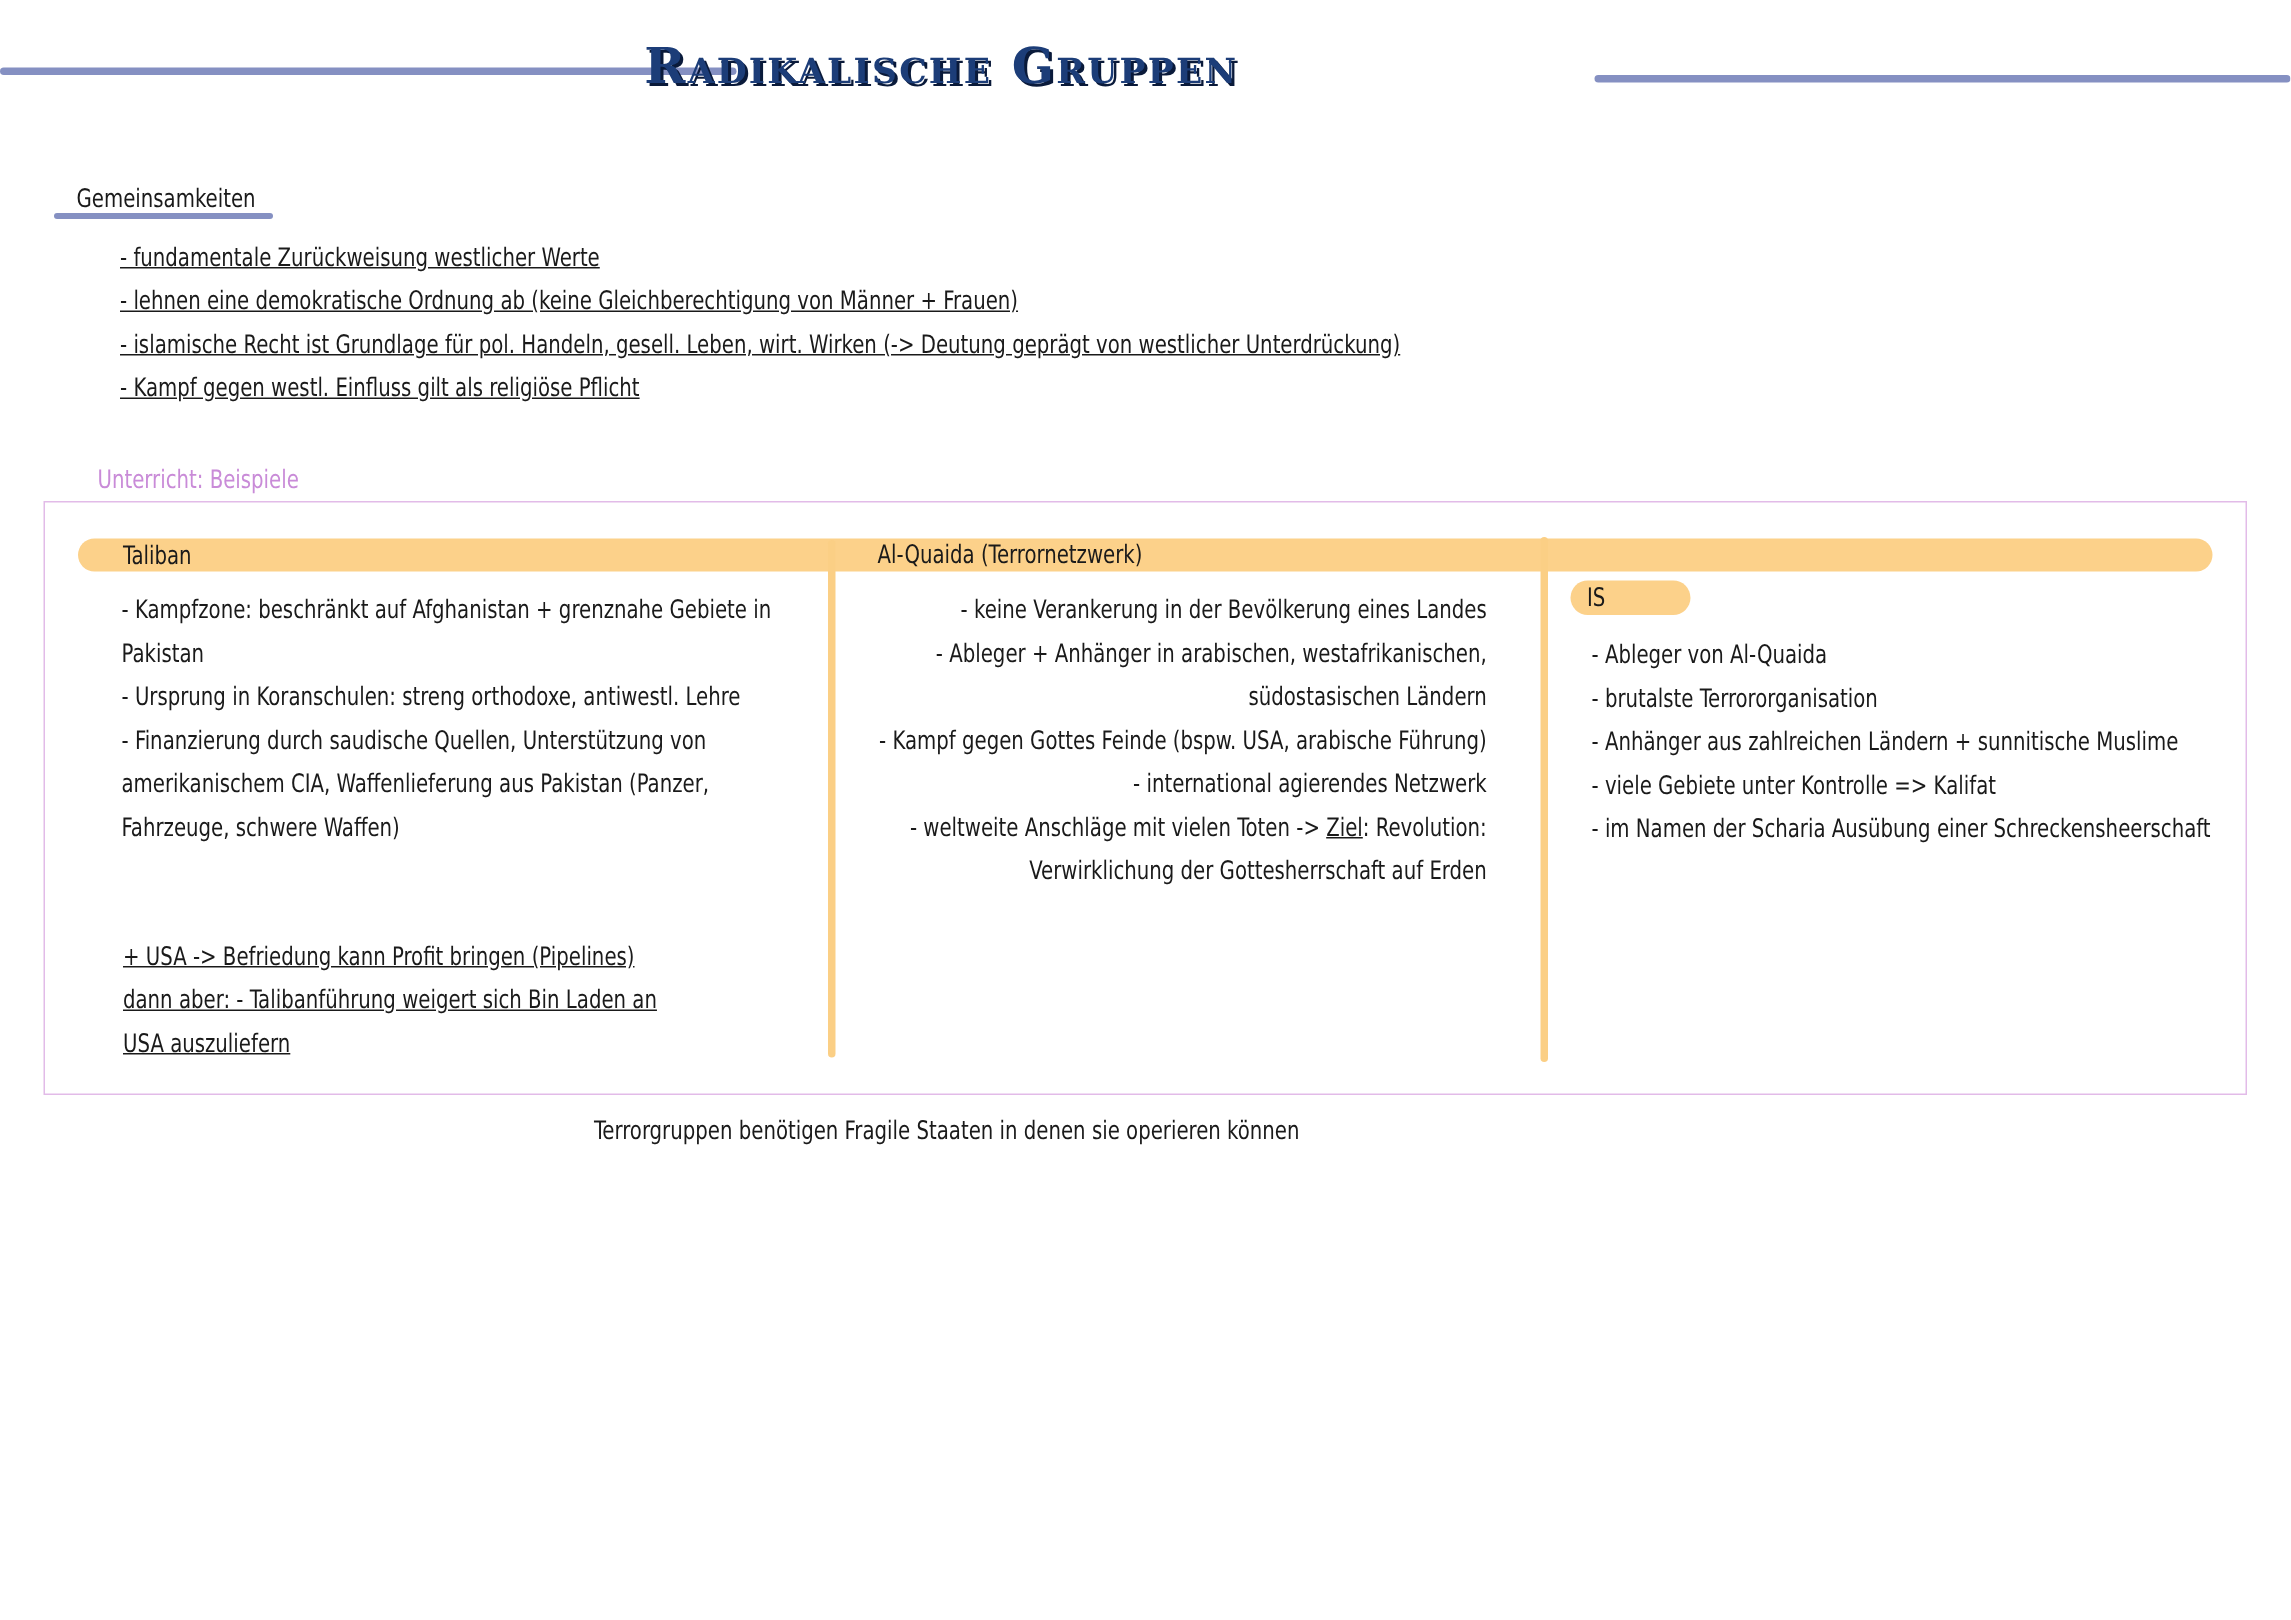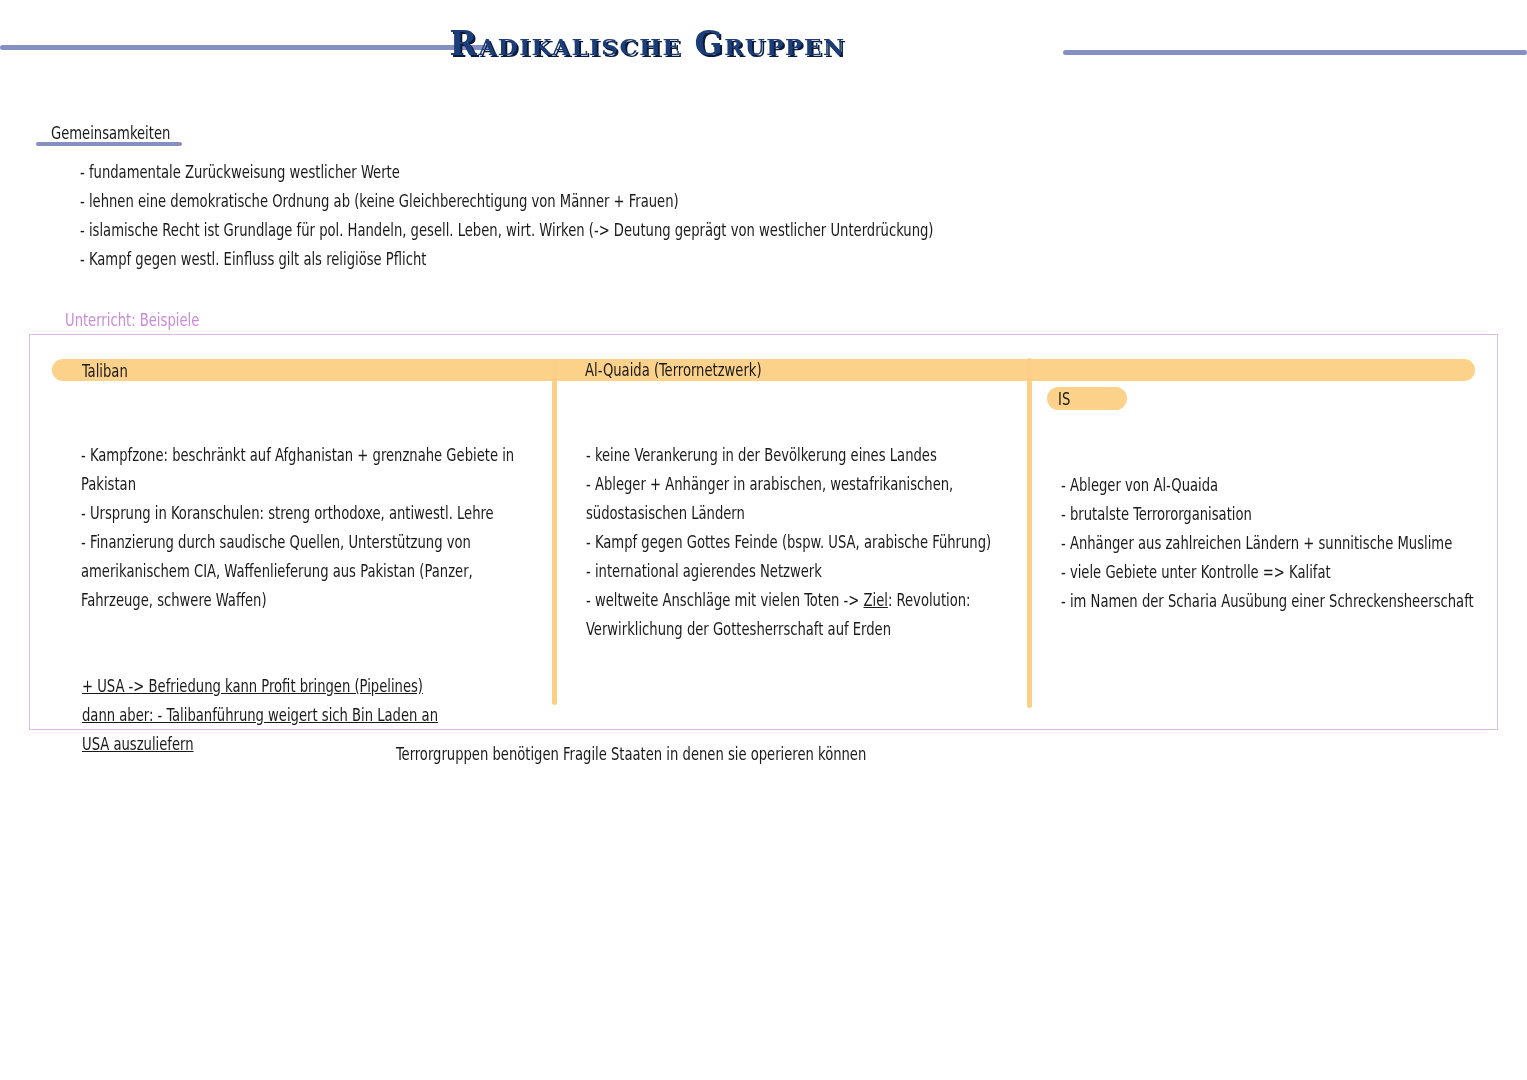--- a/index.html
+++ b/index.html
@@ -1,31 +1,31 @@
 <!DOCTYPE html>
 <html><head>
   <meta charset="utf-8">
   <style>
     html, body { margin: 0; padding: 0; background: #ffffff; }
     body { width: 1527px; height: 1080px; position: relative; overflow: hidden;
            font-family: "DejaVu Sans Condensed", "Liberation Sans Narrow", "Liberation Sans", sans-serif; color: #1a1a1a; }
     .rule { position: absolute; height: 5px; background: #8590c2; border-radius: 3px; }
     .title { position: absolute; left: 0; width: 1255px; top: 24px; text-align: center;
              font-family: "DejaVu Serif", serif; font-weight: bold; font-size: 33px; letter-spacing: 1.5px;
-             color: #1c3d78; font-variant: small-caps; text-shadow: 2px 2px 0 #0a1a3a; padding-left: 20px; }
+             color: #1c3d78; font-variant: small-caps; text-shadow: 2px 2px 0 #0a1a3a; }
     .section-head { position: absolute; left: 51px; top: 123px; font-size: 17px; transform: scaleX(0.86); transform-origin: left top; }
     .section-underline { position: absolute; left: 36px; top: 142px; width: 146px; height: 4px; background: #8590c2; border-radius: 2px; }
-    .list { position: absolute; left: 80px; top: 158px; }
+    .list { position: absolute; left: 80px; top: 158px; text-decoration: underline; }
     .list .line { height: 29px; line-height: 29px; font-size: 17px; white-space: nowrap; transform: scaleX(0.86); transform-origin: left center; }
     .unterricht { position: absolute; left: 65px; top: 310px; color: #c98bd8; font-size: 17px; transform: scaleX(0.86); transform-origin: left top; }
     .box { position: absolute; left: 29px; top: 334px; width: 1469px; height: 396px; border: 1.5px solid #e2bbe8; box-sizing: border-box; }
     .band { position: absolute; left: 52px; top: 359px; width: 1423px; height: 22px; background: #fcd18a; border-radius: 11px; }
     .vline { position: absolute; width: 5px; background: #fbcf85; border-radius: 3px; }
     .col-head { position: absolute; font-size: 17px; transform: scaleX(0.86); transform-origin: left top; white-space: nowrap; }
-    .col { position: absolute; margin-top: 48px; }
+    .col { position: absolute; }
     .col .line { height: 29px; line-height: 29px; font-size: 17px; white-space: nowrap; transform: scaleX(0.86); transform-origin: left center; }
     .is-pill { position: absolute; left: 1047px; top: 387px; width: 80px; height: 23px; background: #fcd18a; border-radius: 12px; }
     .underline { text-decoration: underline; }
     .footer { position: absolute; left: 396px; top: 744px; font-size: 17px; transform: scaleX(0.86); transform-origin: left top; white-space: nowrap; }
   </style>
 </head>
 <body>
 
 <div class="rule" style="left:0; top:45px; width:491px;"></div>
 <div class="rule" style="left:1063px; top:50px; width:464px;"></div>
@@ -55,21 +55,21 @@
   <div class="line">amerikanischem CIA, Waffenlieferung aus Pakistan (Panzer,</div>
   <div class="line">Fahrzeuge, schwere Waffen)</div>
 </div>
 <div class="col" style="left:82px; top:624px;text-decoration:underline;">
   <div class="line">+ USA -&gt; Befriedung kann Profit bringen (Pipelines)</div>
   <div class="line">dann aber: - Talibanführung weigert sich Bin Laden an</div>
   <div class="line">USA auszuliefern</div>
 </div>
 
 <div class="col-head" style="left:585px; top:360px;">Al-Quaida (Terrornetzwerk)</div>
-<div class="col" style="left:586px; top:393px;">
+<div class="col" style="left:586px; top:393px;text-align:right;">
   <div class="line">- keine Verankerung in der Bevölkerung eines Landes</div>
   <div class="line">- Ableger + Anhänger in arabischen, westafrikanischen,</div>
   <div class="line">südostasischen Ländern</div>
   <div class="line">- Kampf gegen Gottes Feinde (bspw. USA, arabische Führung)</div>
   <div class="line">- international agierendes Netzwerk</div>
   <div class="line"><span>- weltweite Anschläge mit vielen Toten -&gt; </span><span class="underline">Ziel</span><span>: Revolution:</span></div>
   <div class="line">Verwirklichung der Gottesherrschaft auf Erden</div>
 </div>
 
 <div class="is-pill"></div>

